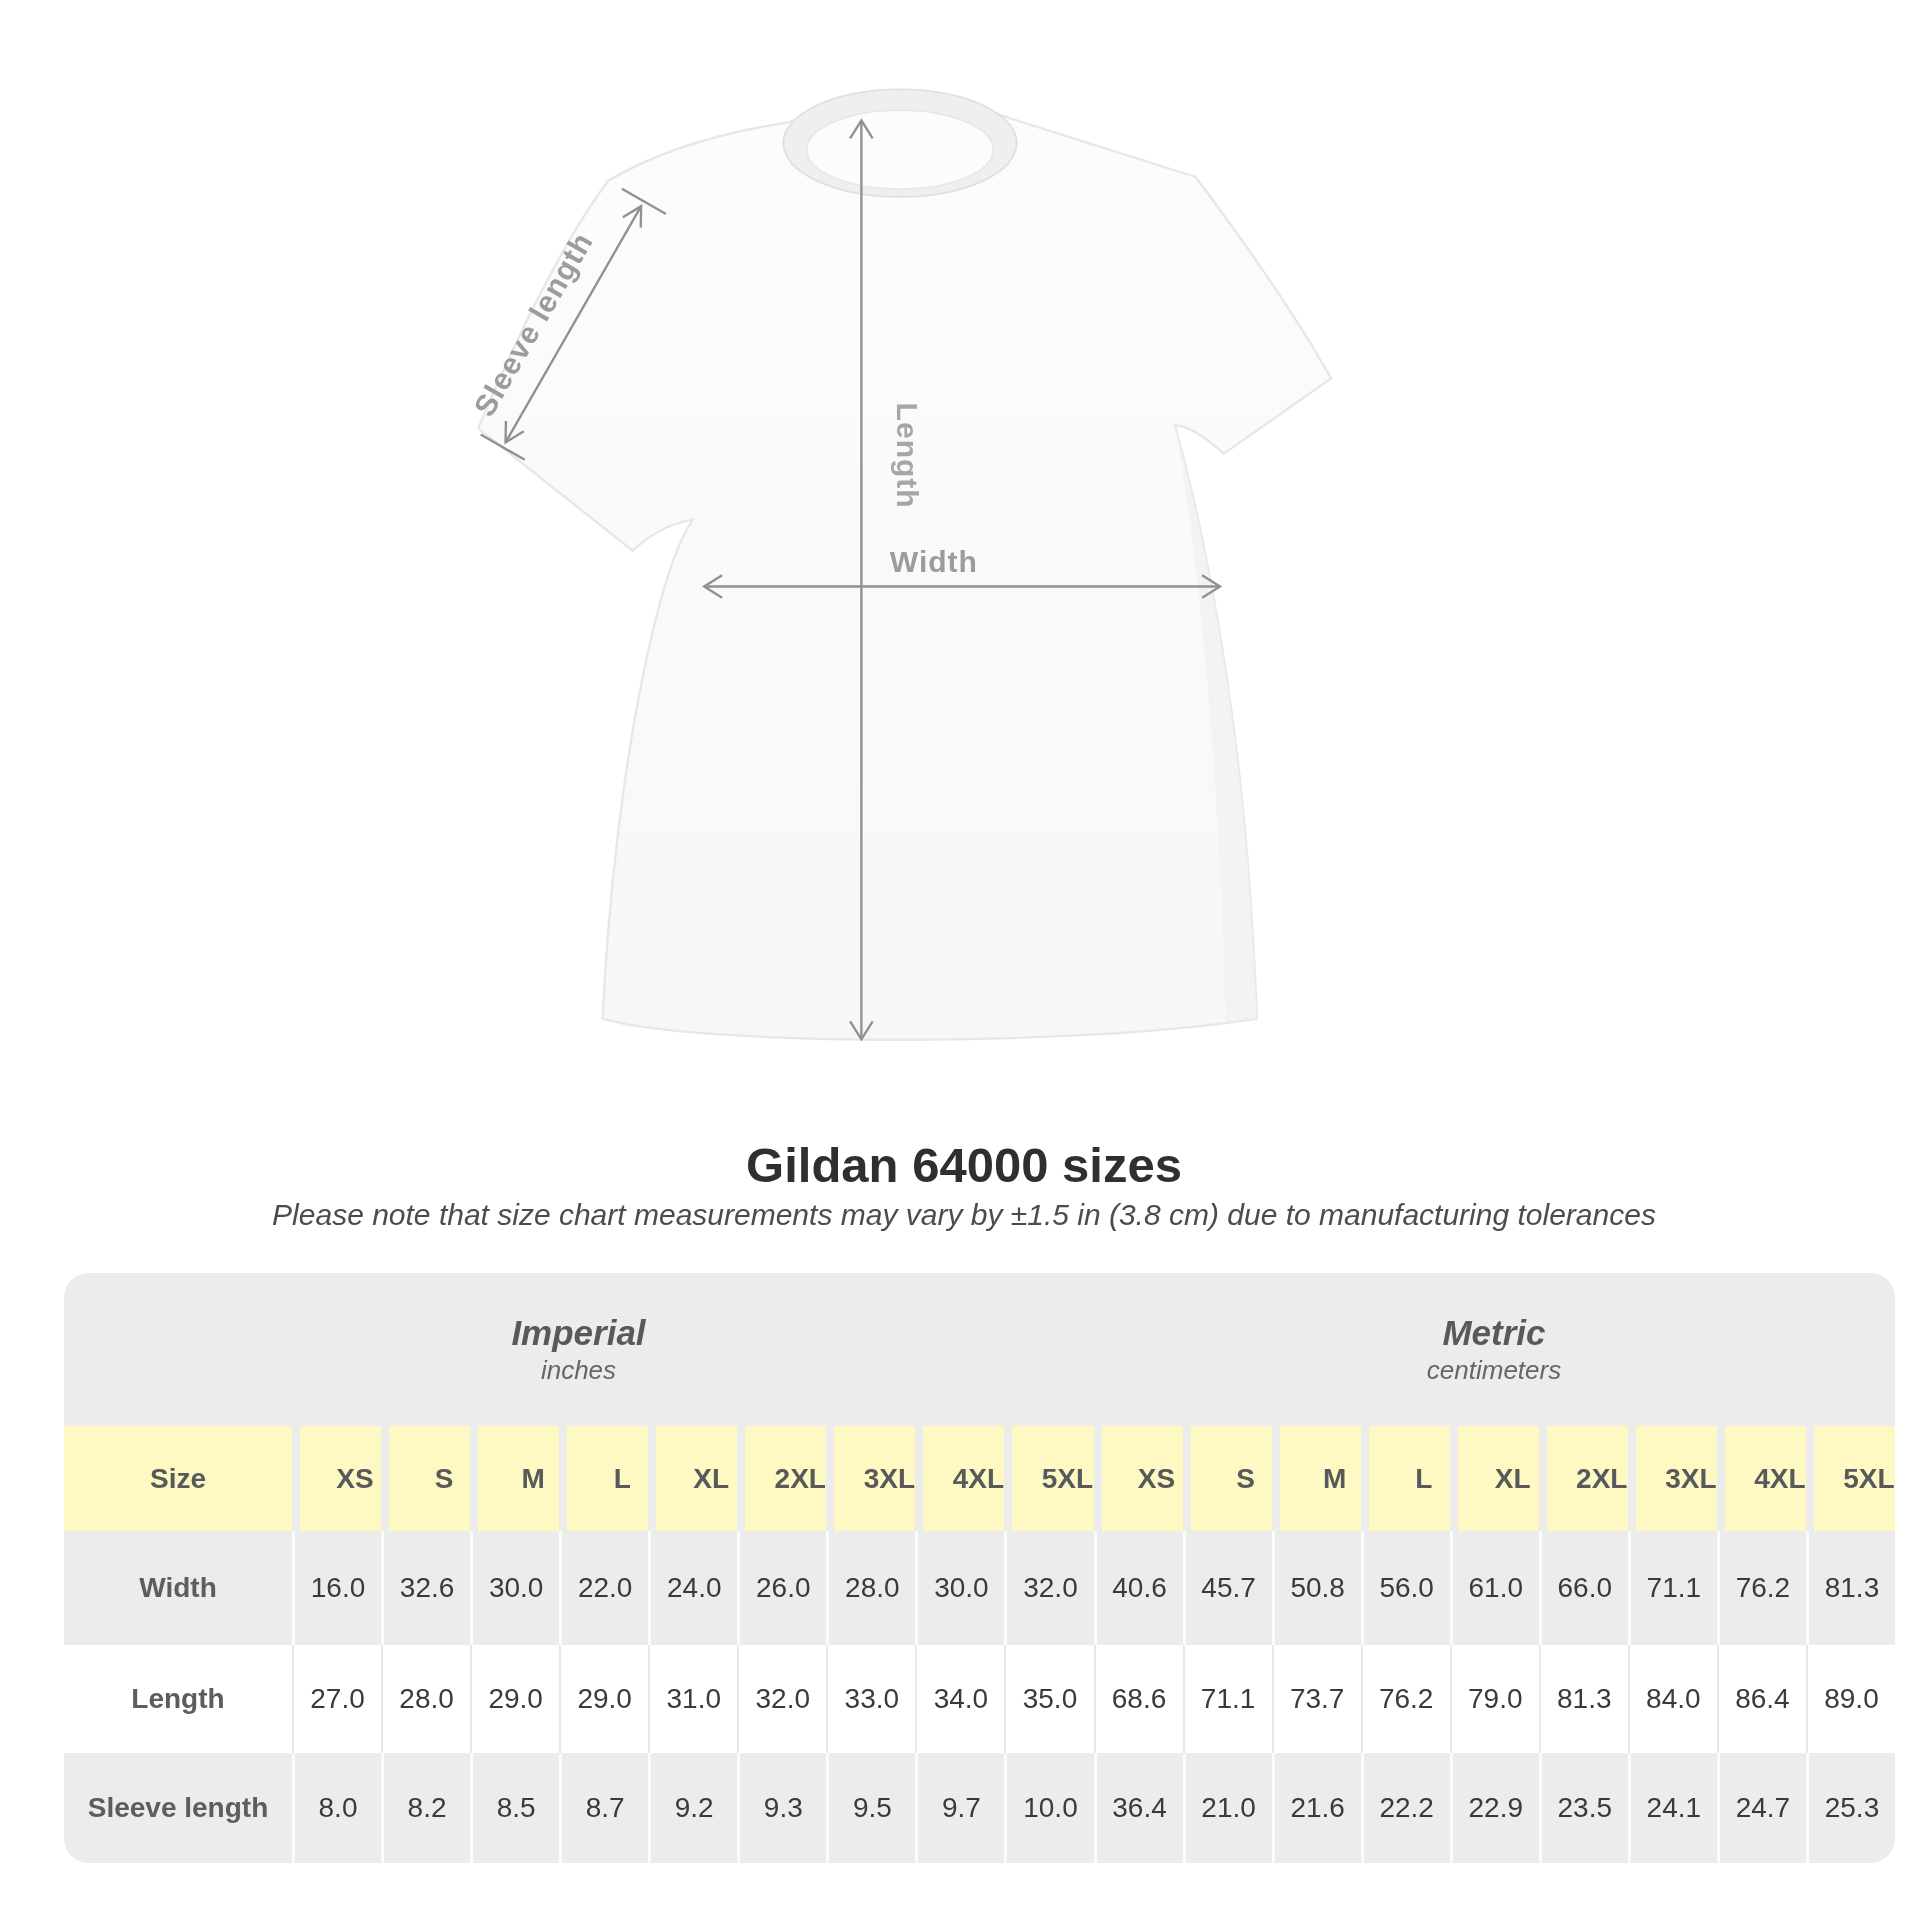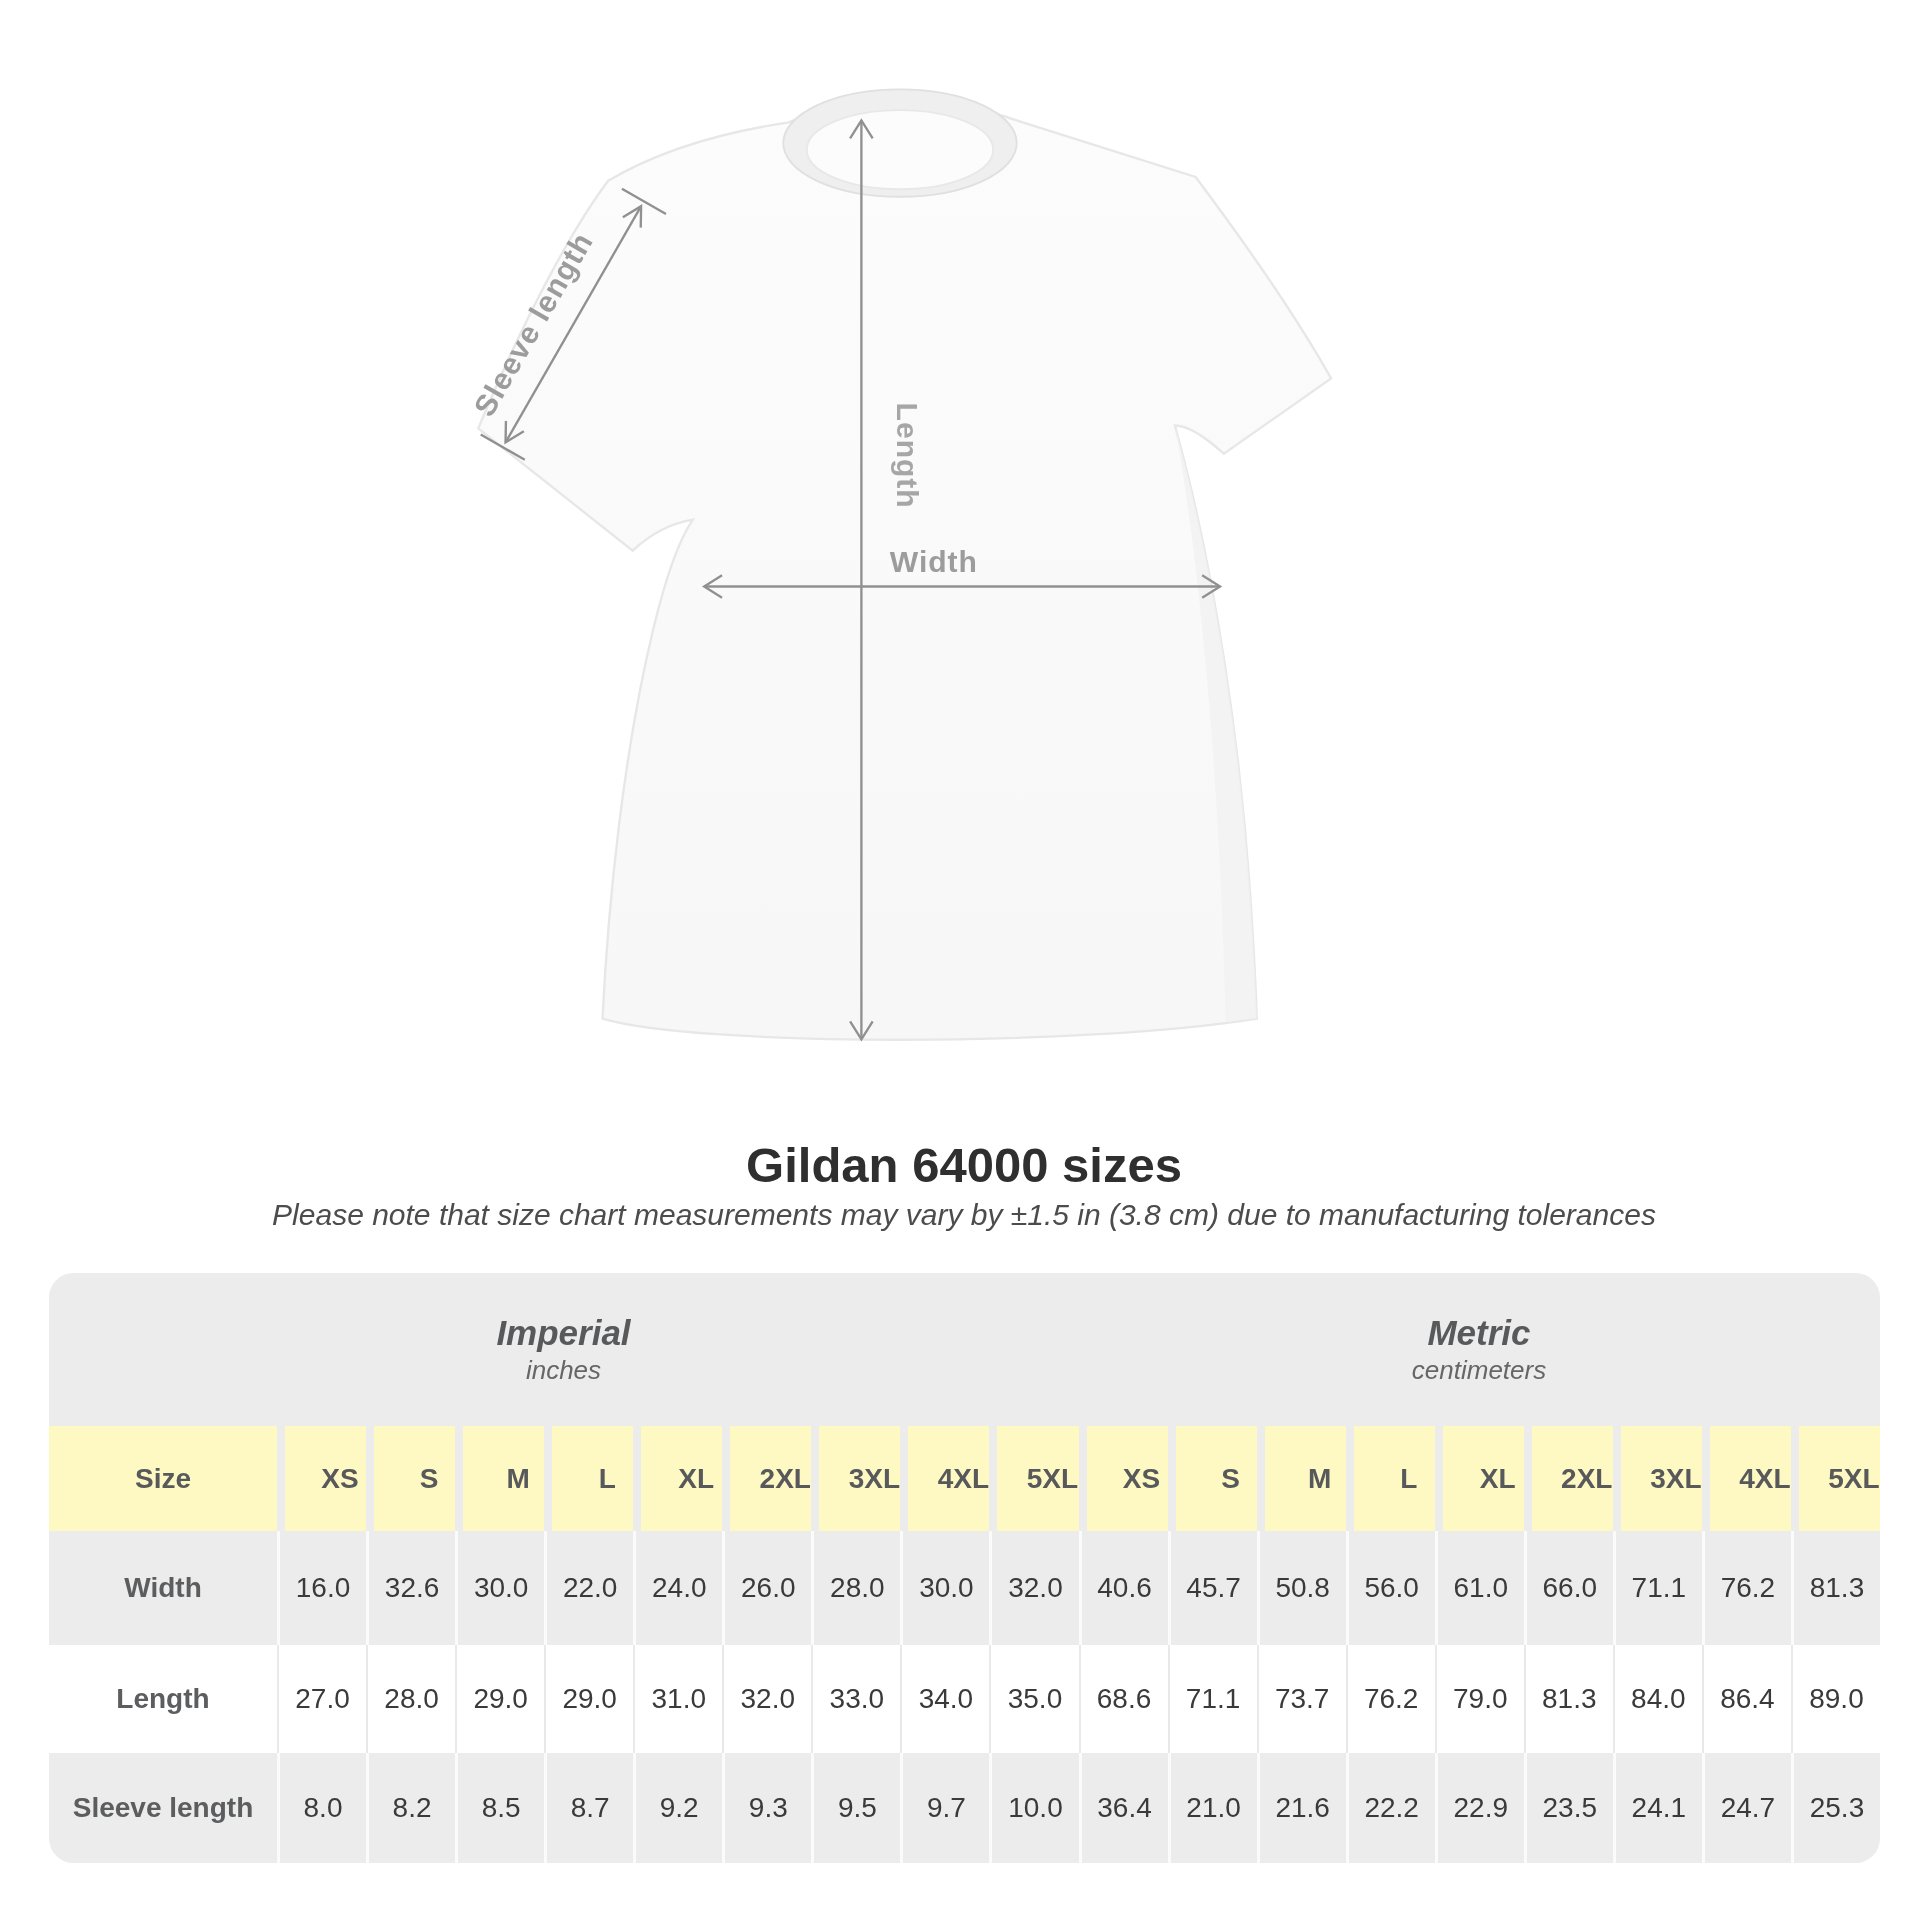--- a/index.html
+++ b/index.html
@@ -14,21 +14,21 @@
   .chart-title{
     position:absolute;left:0;top:1137px;width:1928px;text-align:center;
     font-size:49px;font-weight:bold;color:#2f2f2f;
   }
   .chart-note{
     position:absolute;left:0;top:1198px;width:1928px;text-align:center;
     font-size:30px;font-style:italic;color:#4c4c4c;
   }
   
   .size-table{
-    position:absolute;left:49px;top:1273px;width:1831px;height:590px;
+    position:absolute;left:64px;top:1273px;width:1831px;height:590px;
     border-radius:24.5px;overflow:hidden;background:#ffffff;
   }
   .group-row{display:grid;grid-template-columns:1029px auto;height:153px;background:#ececec;}
   .group-cell{display:flex;flex-direction:column;align-items:center;justify-content:center;}
   .group-name{font-size:35px;font-weight:bold;font-style:italic;color:#58595b;line-height:1.25;}
   .group-unit{font-size:26px;font-style:italic;color:#666667;line-height:1.3;}
   .t-row{display:grid;grid-template-columns:228px repeat(18,1fr);}
   .t-row.sizes{height:105px;background:#fef9c3;}
   .t-row.striped{height:114px;background:#ececec;}
   .t-row.plain{height:108px;background:#ffffff;}

